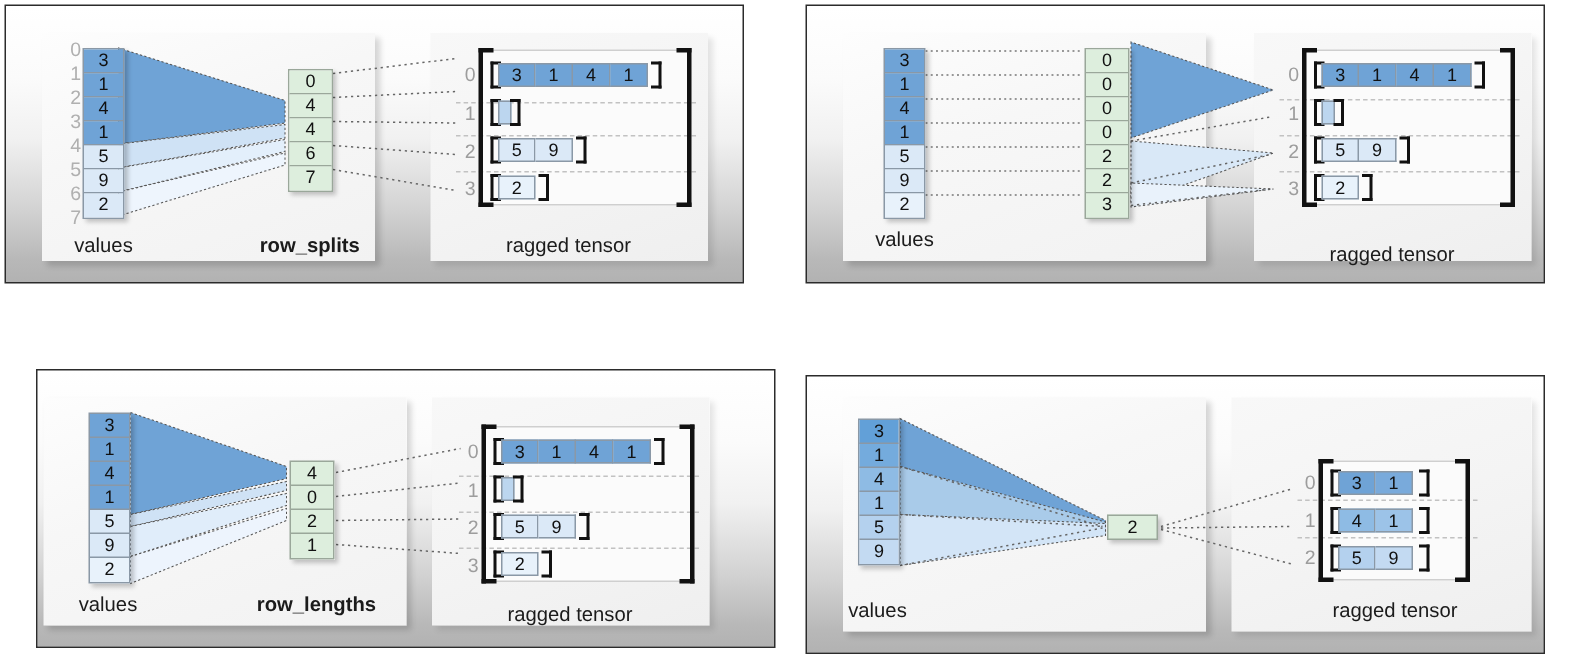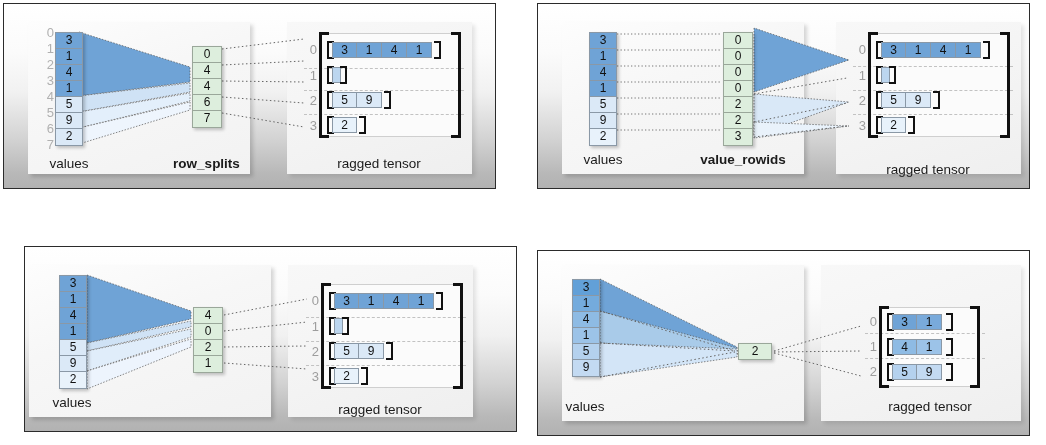--- a/index.html
+++ b/index.html
@@ -216,21 +216,20 @@
       <div class="gcell">0</div>
       <div class="gcell">0</div>
       <div class="gcell">0</div>
       <div class="gcell">0</div>
       <div class="gcell">2</div>
       <div class="gcell">2</div>
       <div class="gcell">3</div>
     </div>
 
     <div class="cap" style="left:30px;top:148px;width:70px;">values</div>
-    <div class="cap bold" style="left:140px;top:148px;width:130px;">value_rowids</div>
     <div class="cap" style="left:315px;top:158px;width:150px;">ragged tensor</div>
 
     <div class="rtframe" style="left:331px;top:29px;width:140px;height:104px;"></div>
     <div class="dashline" style="left:315px;top:62px;width:160px;"></div>
     <div class="dashline" style="left:315px;top:86px;width:160px;"></div>
     <div class="dashline" style="left:315px;top:110px;width:160px;"></div>
 
     <div class="bigbr l" style="left:330px;top:28px;height:106px;"></div>
     <div class="bigbr r" style="left:462px;top:28px;height:106px;"></div>
 
@@ -300,20 +299,21 @@
     </div>
 
     <div class="greencol" style="left:168px;top:60px;height:66px;">
       <div class="gcell">4</div>
       <div class="gcell">0</div>
       <div class="gcell">2</div>
       <div class="gcell">1</div>
     </div>
 
     <div class="cap" style="left:12px;top:148px;width:70px;">values</div>
+    <div class="cap bold" style="left:122px;top:148px;width:128px;">row_lengths</div>
     <div class="cap" style="left:280px;top:155px;width:150px;">ragged tensor</div>
 
     <div class="rtframe" style="left:297px;top:37px;width:140px;height:104px;"></div>
     <div class="dashline" style="left:281px;top:70px;width:160px;"></div>
     <div class="dashline" style="left:281px;top:94px;width:160px;"></div>
     <div class="dashline" style="left:281px;top:118px;width:160px;"></div>
 
     <div class="bigbr l" style="left:296px;top:36px;height:106px;"></div>
     <div class="bigbr r" style="left:428px;top:36px;height:106px;"></div>
 

